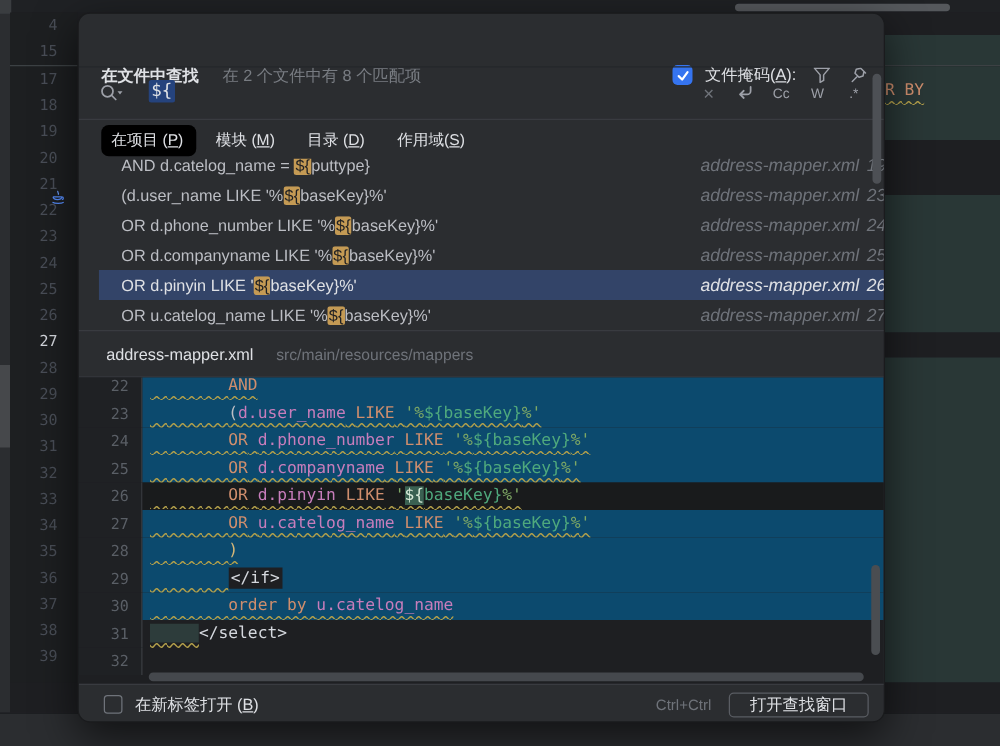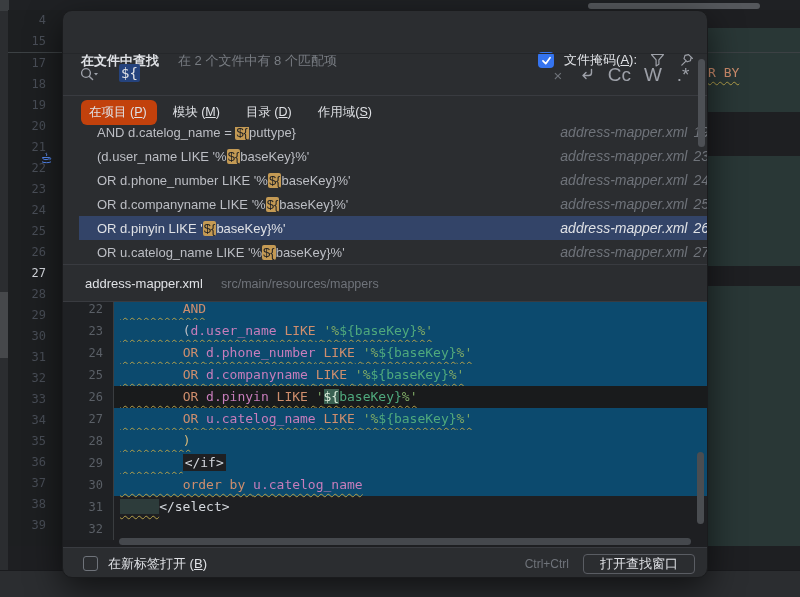--- a/index.html
+++ b/index.html
@@ -51,27 +51,27 @@
   .combo-div { width:1px; height:26px; background:#50535a; }
   .combo-arrow { width:24px; display:flex; align-items:center; justify-content:center; }
   .hdr-iconbtn { width:20px; height:20px; display:flex; align-items:center; justify-content:center; }
 
   .search-row { position:absolute; left:0; top:42px; width:100%; height:43px; border-top:1px solid #25272a;
                 border-bottom:1px solid #393b40; }
   .search-icon-wrap { position:absolute; left:16px; top:12px; }
   .query { position:absolute; left:56px; top:11px; font:14px "DejaVu Sans Mono",monospace; }
   .query .seltext { background:#25437d; color:#dfe1e5; padding:1px 2px; border-radius:2px; }
   .search-opts { position:absolute; right:16px; top:0; height:42px; display:flex; align-items:center; gap:13px; }
-  .opt { font-size:19px; color:#9da0a8; min-width:16px; text-align:center; }
+  .opt { font-size:11px; color:#9da0a8; min-width:16px; text-align:center; }
   .opt.dim { color:#6f737a; font-size:15px; }
 
   .tabs-row { position:absolute; left:0; top:86px; width:100%; height:30px; display:flex; align-items:center;
               gap:6px; padding-left:18px; }
   .tab { font-size:12.5px; color:#dfe1e5; padding:4px 10px; border-radius:6px; white-space:nowrap; }
-  .tab.sel { background:#c2410c;padding-left:8px; }
+  .tab.sel { background:#000000;padding-left:8px; }
 
   .results { position:absolute; left:16px; top:116px; width:100%; height:137px; overflow:hidden; }
   .rrow { height:24px; display:flex; align-items:center; padding:0 14px 0 18px; font-size:13px; color:#bcbec4; }
   .rrow:first-child { margin-top:-7px; }
   .rrow .code { flex:1; white-space:pre; overflow:hidden; }
   .rrow .ref { color:#6f737a; font-size:14px; white-space:nowrap;font-style:italic; }
   .rrow .ref .lnum { margin-left:6px; }
   .rrow.sel { background:#334468; color:#dfe1e5; }
   .rrow.sel .ref { color:#dfe1e5; }
   .mh { background:#c49a54; color:#1f2023; border-radius:2px; padding:0 1px; }

